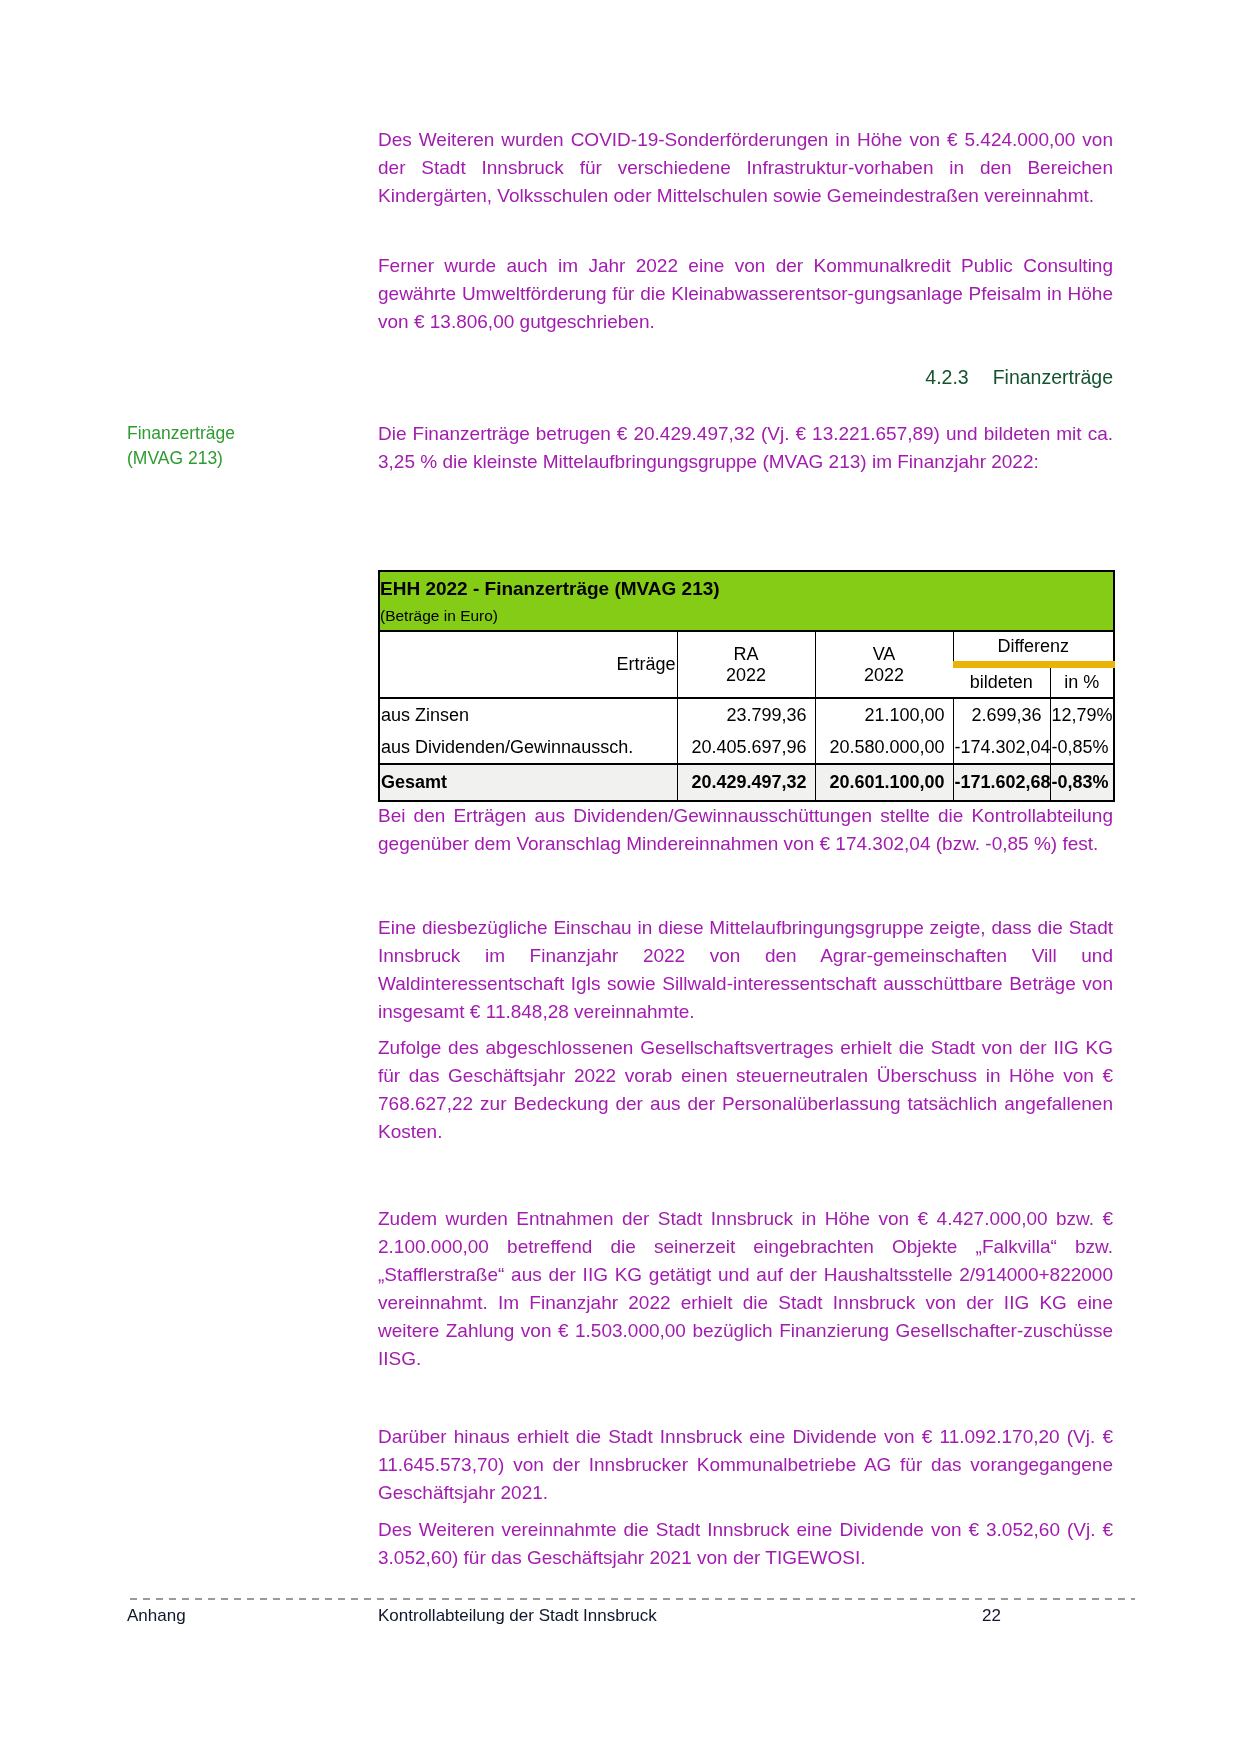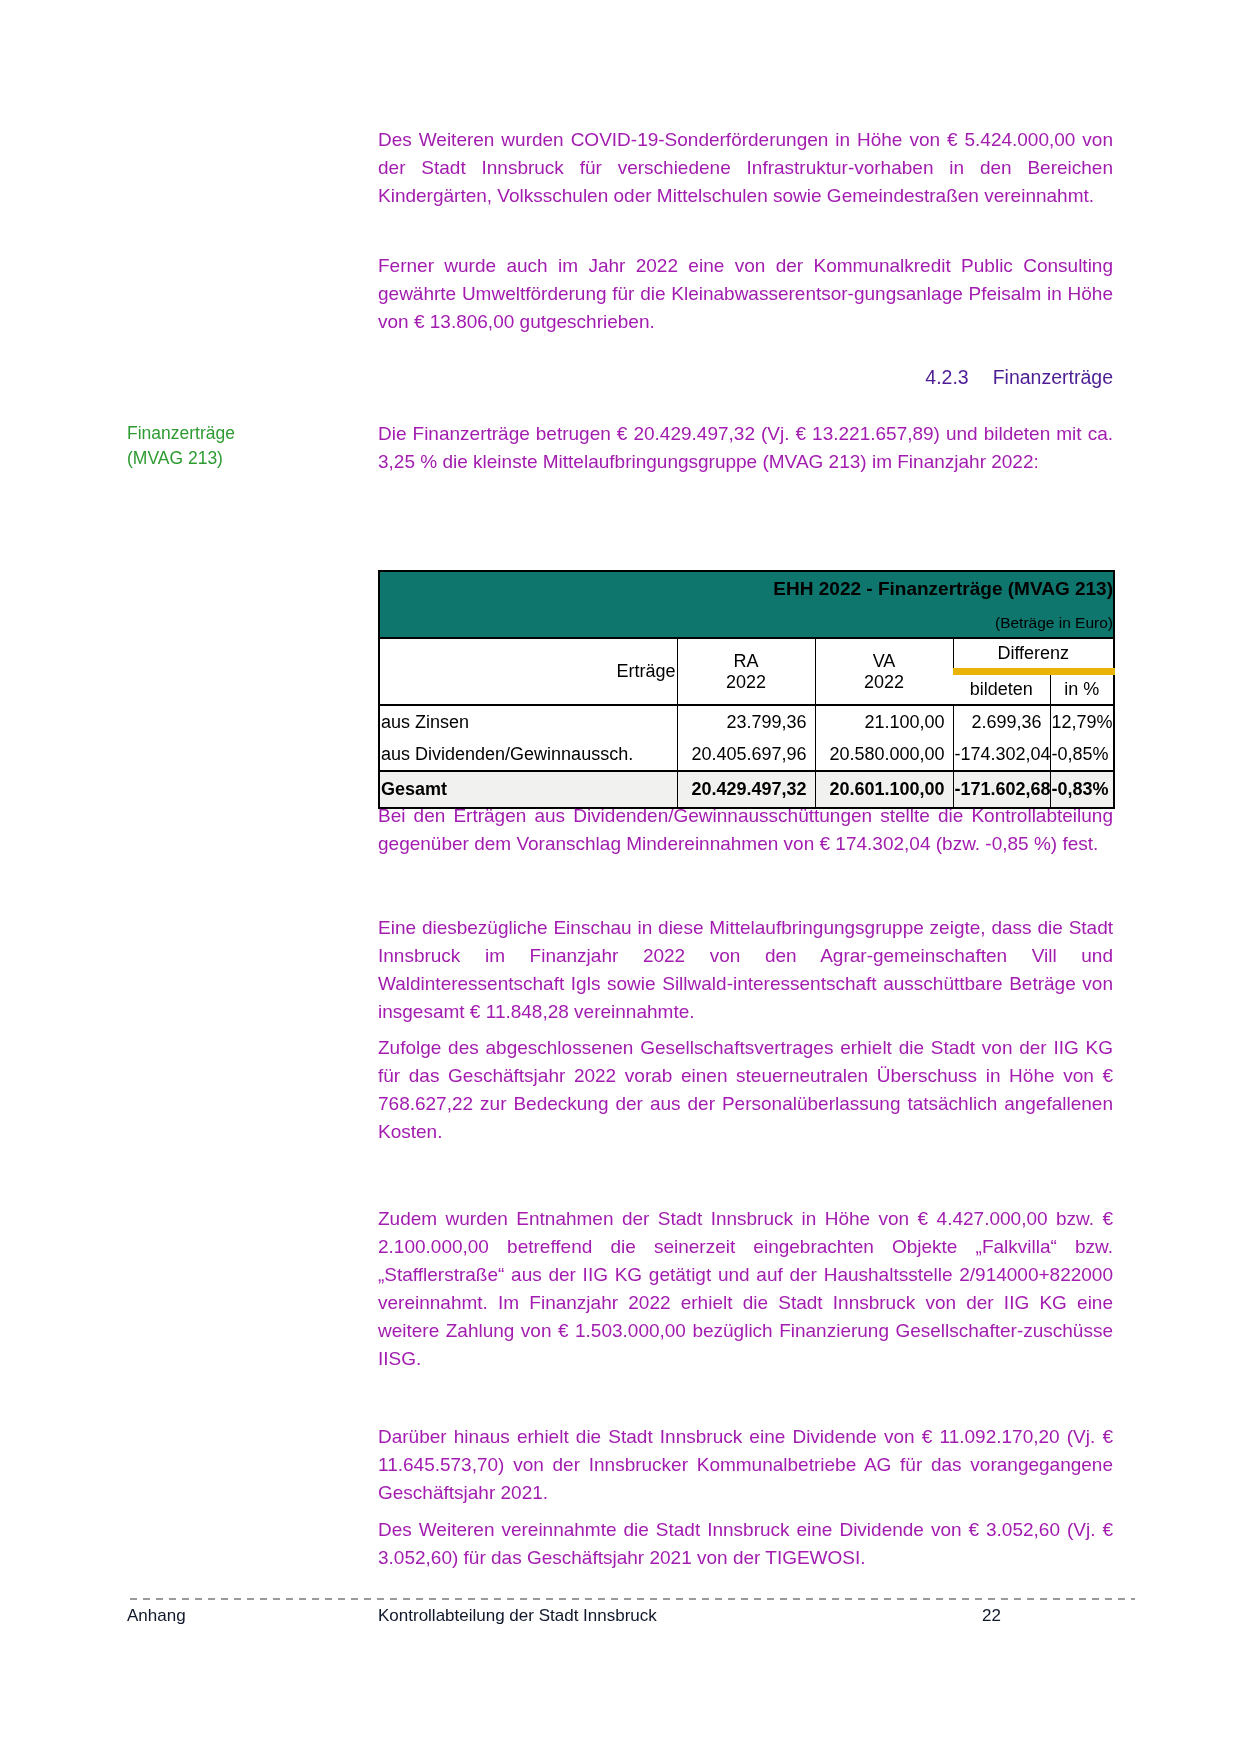--- a/index.html
+++ b/index.html
@@ -23,44 +23,44 @@
   }
   .margin-note {
     left: 127px;
     width: 220px;
     font-size: 17.5px;
     line-height: 25px;
     color: #2e9b32;
   }
   .section-heading {
     font-size: 19.5px;
-    color: #4c1d95;
+    color: #14532d;
     text-align: right;
   }
   .section-heading .num { margin-right: 16px; }
 
   
   table.fin {
     width: 735px;
     table-layout: fixed;
     border-collapse: collapse;
     border: 2px solid #000;
     font-size: 18px;
     color: #000;
   }
   table.fin td { border-left: 1px solid #000; vertical-align: middle; overflow: visible; white-space: nowrap; }
   table.fin td:first-child { border-left: none; }
   .title-cell {
     border-bottom: 2px solid #000;
-    background: #0f766e;
-    text-align: right;
+    background: #84cc16;
+    text-align: left;
     padding: 6px 0 5px 0;
   }
   .tbl-title { font-weight: bold; font-size: 19px; }
-  .tbl-sub { font-size: 15.5px; margin-top: 14px; }
+  .tbl-sub { font-size: 15.5px; margin-top: 7px; }
   .hdr { text-align: center; height: 27px; }
   .h-span2 { border-bottom: 2px solid #000; }
   .h-diff { border-bottom: 7px solid #eab308; }
   .h-label { text-align: right; padding-left: 16px; }
   .row-data td { height: 30px; }
   .cell-label { text-align: left; }
   .num { text-align: right; padding-right: 8px; }
   .pct { text-align: right; padding-right: 8px; }
   tr.total td {
     border-top: 2px solid #000;

